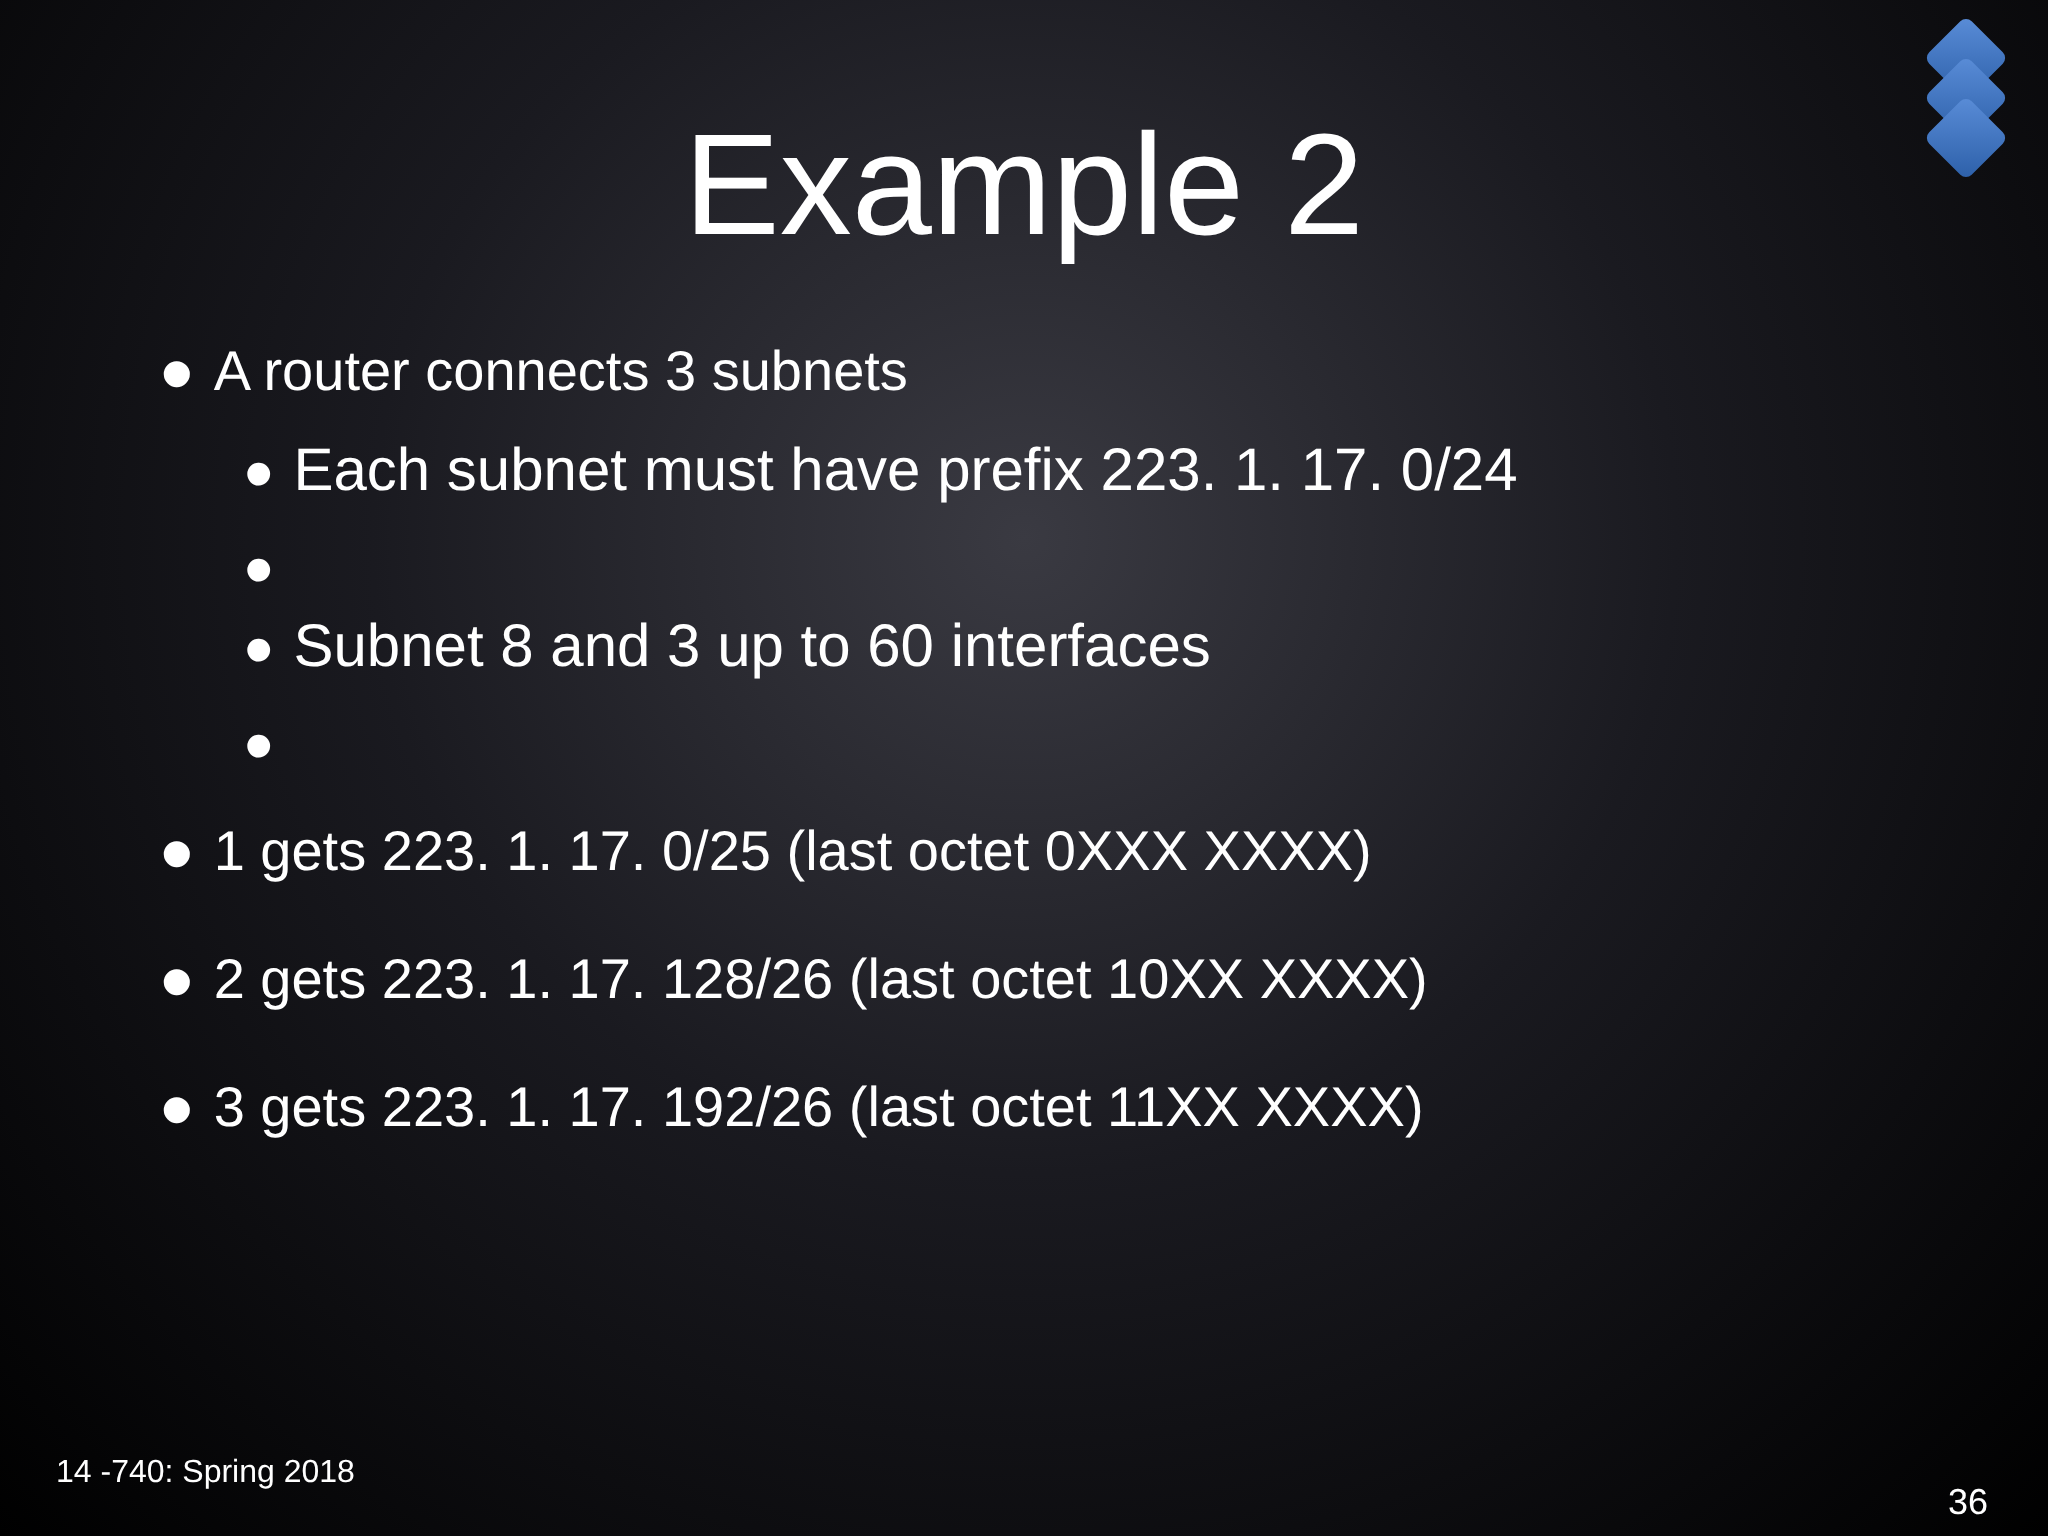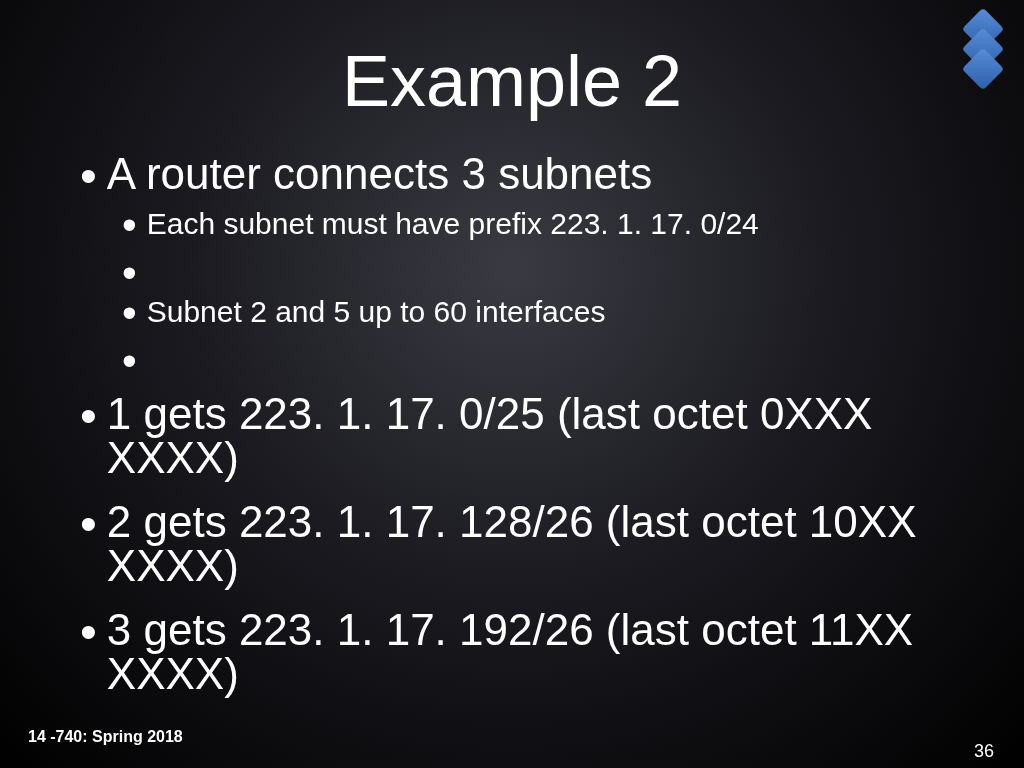--- a/index.html
+++ b/index.html
@@ -13,39 +13,39 @@
   .slide {
     width: 1024px;
     height: 768px;
     position: relative;
     padding: 30px 60px 40px 60px;
   }
   .title {
     font-size: 72px;
     font-weight: 400;
     text-align: center;
-    margin-top: 10px;
+    margin-top: 22px;
     margin-bottom: 30px;
   }
   .content {
     margin-left: 20px;
   }
   .bullet-l1 {
     display: flex;
     align-items: flex-start;
     margin-bottom: 6px;
   }
   .bullet-l1 .dot {
     font-size: 48px;
     line-height: 28px;
     margin-right: 10px;
     margin-top: 10px;
   }
   .bullet-l1 .text {
-    font-size: 44px;
+    font-size: 28px;
     line-height: 44px;
   }
   .bullet-l2 {
     display: flex;
     align-items: flex-start;
     margin-left: 42px;
     margin-bottom: 4px;
   }
   .bullet-l2 .dot {
     font-size: 42px;
@@ -56,21 +56,21 @@
   .bullet-l2 .text {
     font-size: 30px;
     line-height: 44px;
   }
   .spacer { height: 14px; }
   .footer-left {
     position: absolute;
     left: 28px;
     bottom: 22px;
     font-size: 16px;
-    font-weight: bold;
+    font-weight: normal;
   }
   .footer-right {
     position: absolute;
     right: 30px;
     bottom: 6px;
     font-size: 18px;
   }
   .corner-icon {
     position: absolute;
     top: 12px;
@@ -113,21 +113,21 @@
 
     <div class="bullet-l2">
       <span class="dot">•</span>
       <span class="text">Each subnet must have prefix 223. 1. 17. 0/24</span>
     </div>
     <div class="bullet-l2">
       <span class="dot">•</span>
     </div>
     <div class="bullet-l2">
       <span class="dot">•</span>
-      <span class="text">Subnet 2 and 5 up to 60 interfaces</span>
+      <span class="text">Subnet 8 and 3 up to 60 interfaces</span>
     </div>
     <div class="bullet-l2">
       <span class="dot">•</span>
     </div>
 
     <div class="spacer"></div>
 
     <div class="bullet-l1">
       <span class="dot">•</span>
       <span class="text">1 gets 223. 1. 17. 0/25 (last octet 0XXX XXXX)</span>

